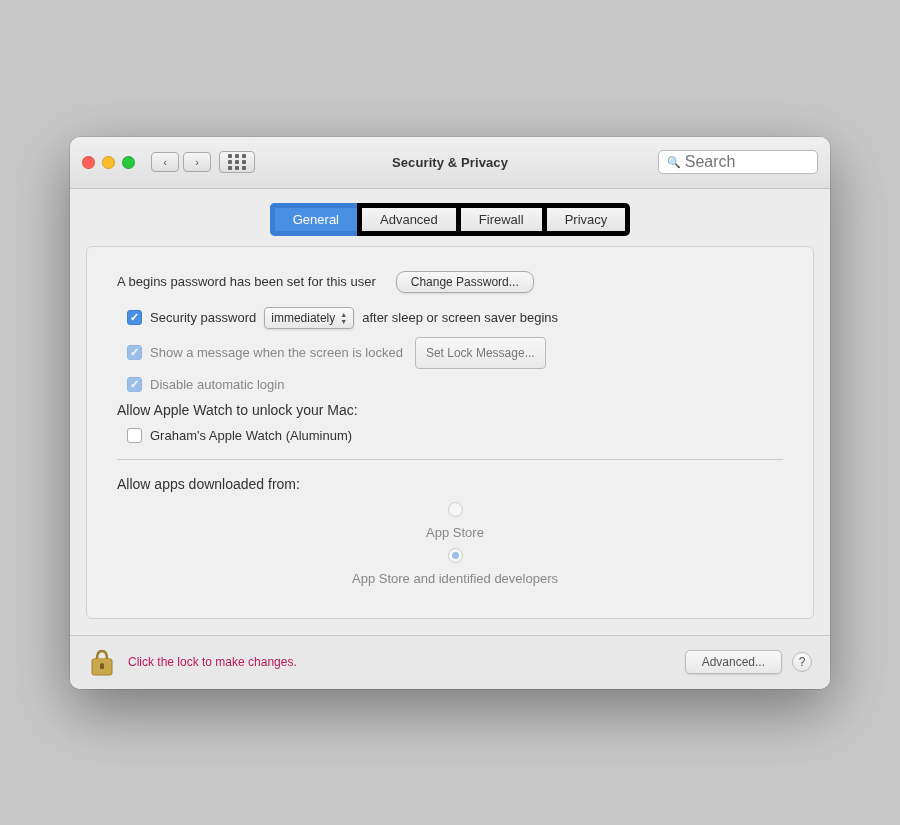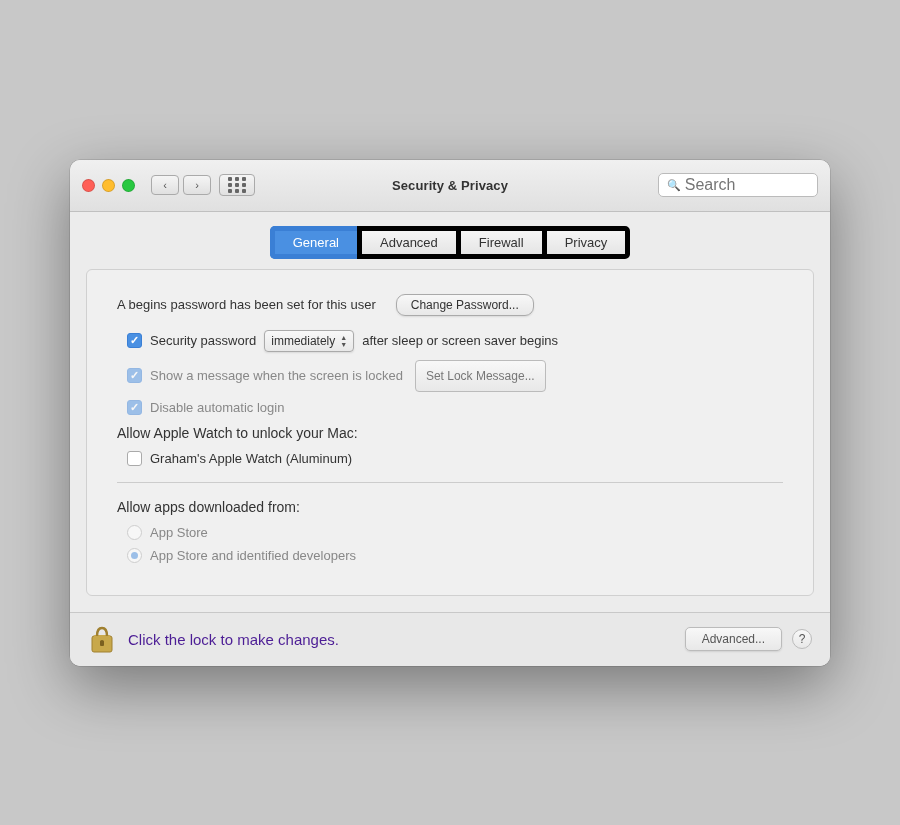--- a/index.html
+++ b/index.html
@@ -302,20 +302,21 @@
       border-top: 1px solid #ccc;
       margin: 16px 0;
     }
 
     .radio-row {
       display: flex;
       align-items: center;
       gap: 8px;
       margin-bottom: 8px;
       padding-left: 10px;
+      flex-direction: column;
     }
 
     .radio {
       width: 15px;
       height: 15px;
       border-radius: 50%;
       border: 1px solid #aaa;
       background: white;
       display: flex;
       align-items: center;
@@ -351,22 +352,22 @@
       align-items: center;
       padding: 0 18px;
       flex-shrink: 0;
     }
 
     .lock-icon-wrapper {
       margin-right: 12px;
     }
 
     .lock-text {
-      font-size: 15px;
-      color: #4c1d95;
+      font-size: 12px;
+      color: #be185d;
       flex: 1;
     }
 
     .advanced-btn {
       padding: 4px 16px;
       font-size: 12px;
       background: linear-gradient(to bottom, #f8f8f8, #e8e8e8);
       border: 1px solid #bbb;
       border-radius: 5px;
       cursor: pointer;

